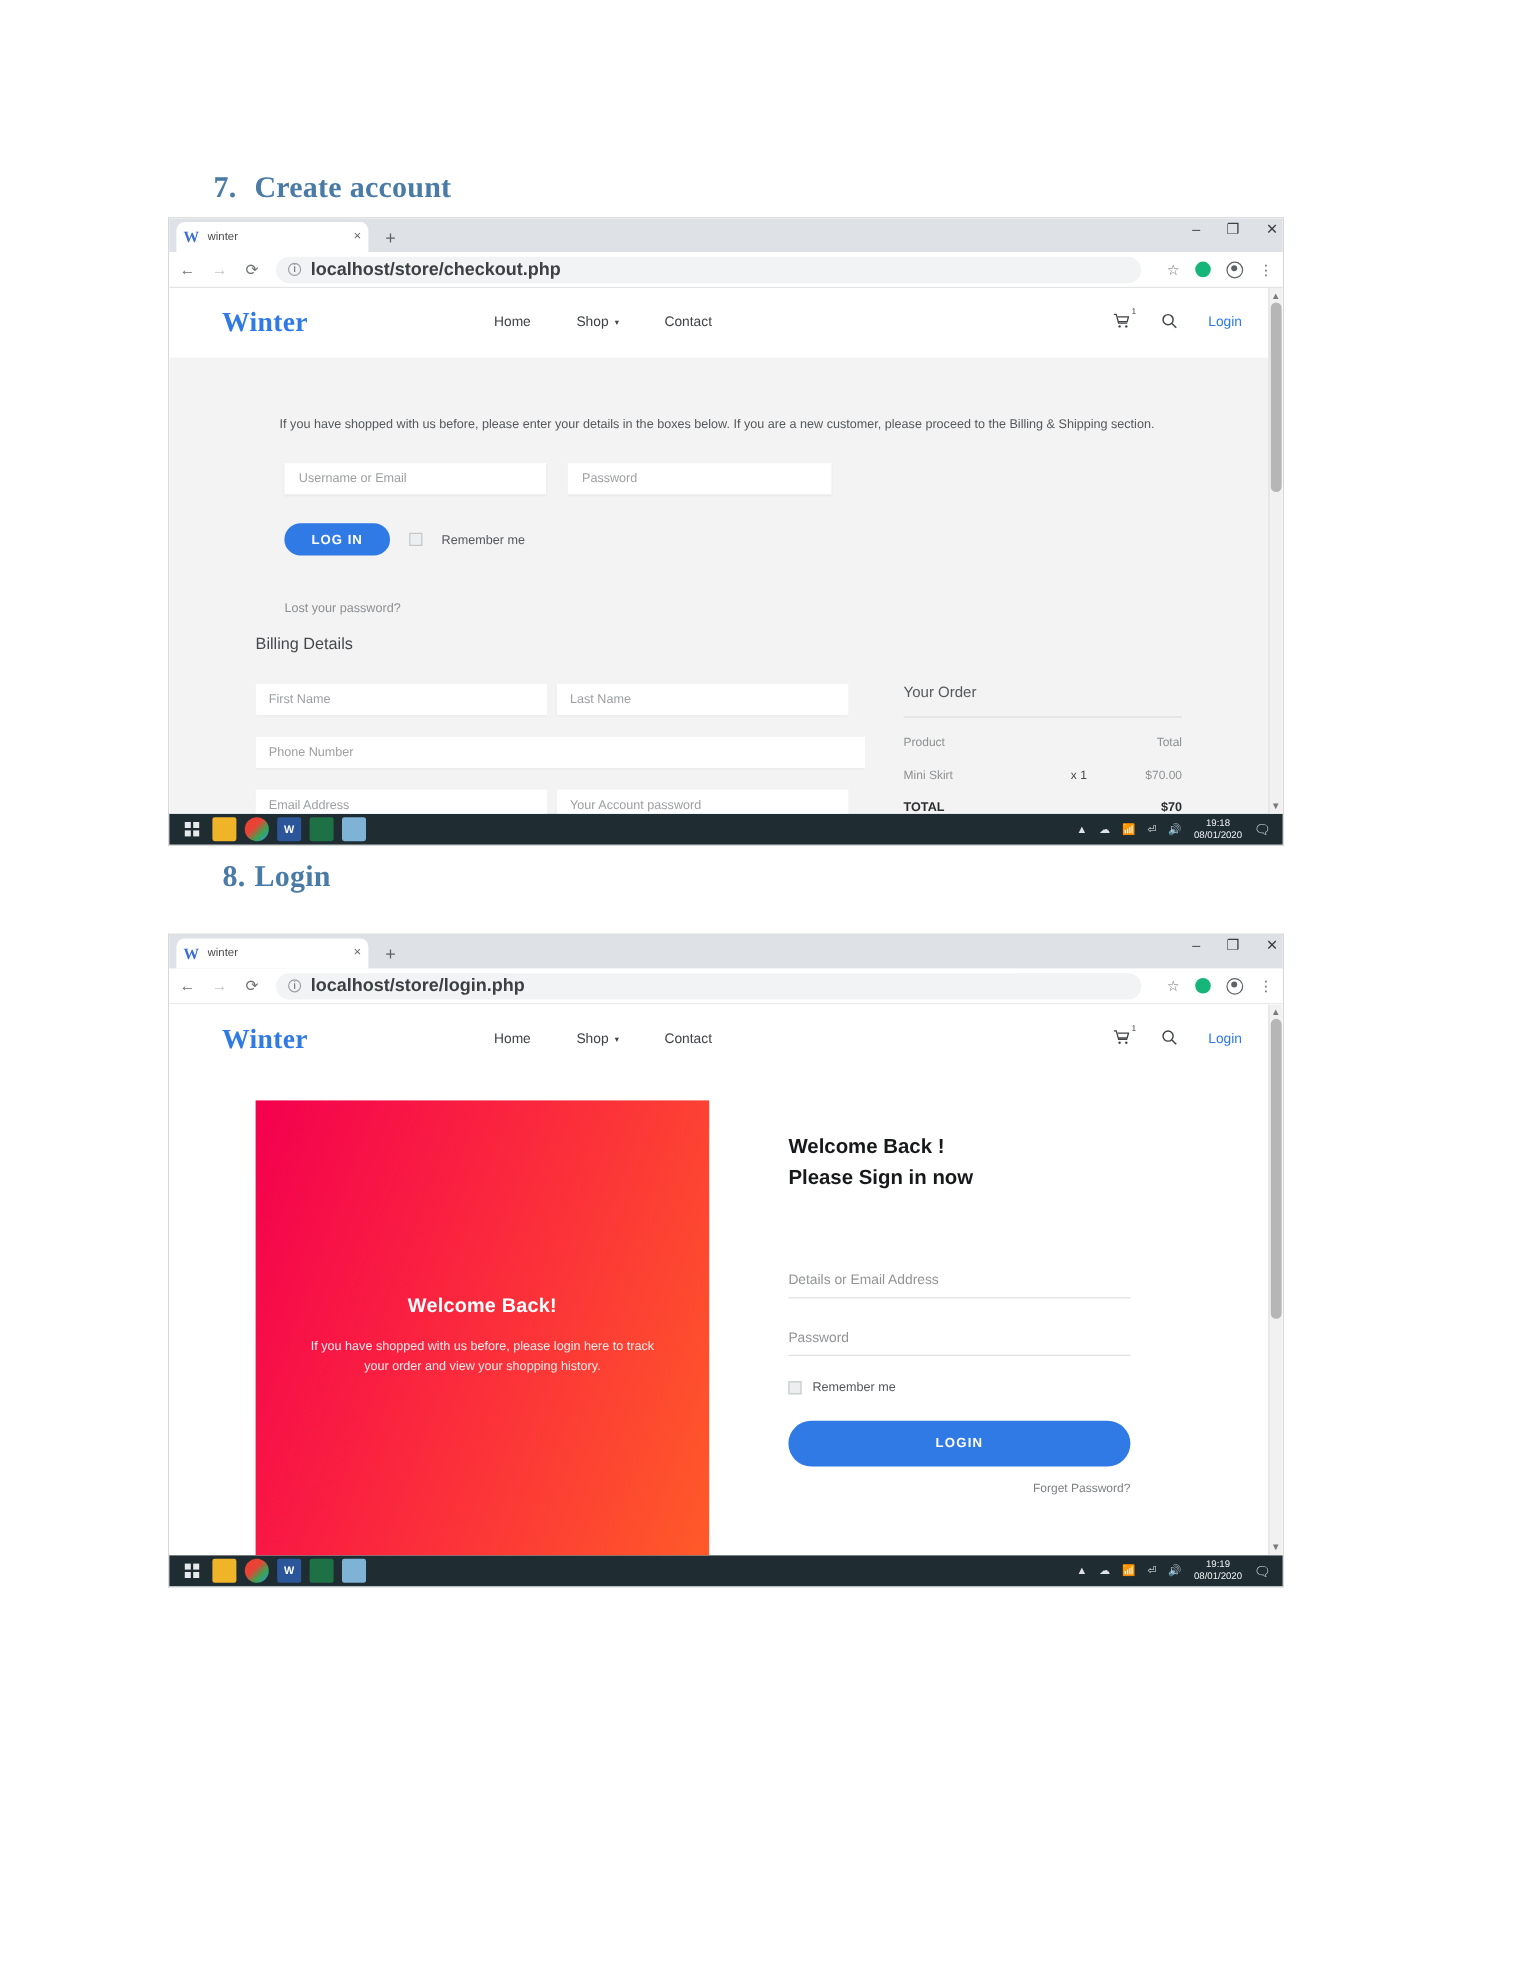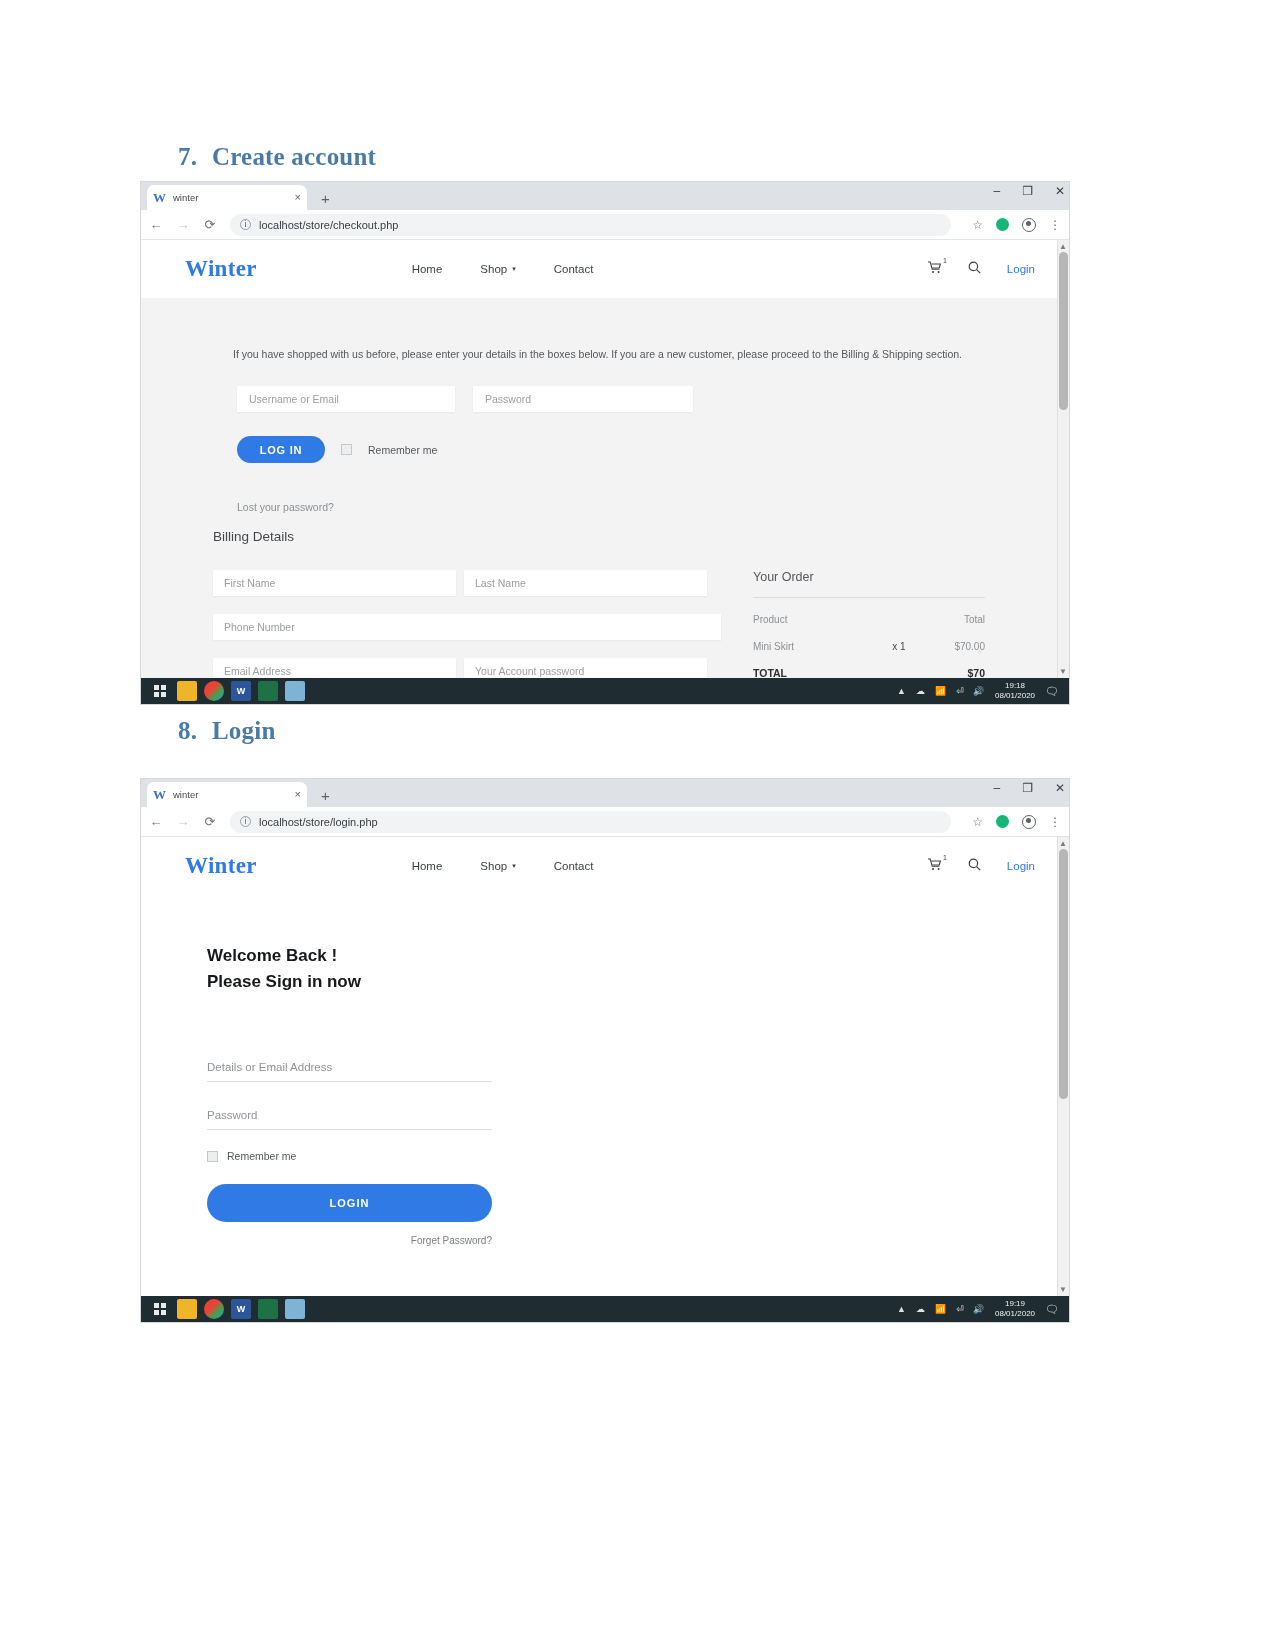--- a/index.html
+++ b/index.html
@@ -86,21 +86,21 @@
     align-items: center;
     padding: 0 10px;
     gap: 8px;
   }
   .url-info {
     font-size: 9px; color: #5f6368;
     border: 1px solid #9aa0a6; border-radius: 50%;
     width: 11px; height: 11px; display: flex;
     align-items: center; justify-content: center; line-height: 1;
   }
-  .url-text { font-size: 11px; color: #3c4043; }
+  .url-text { font-size: 15px; color: #3c4043; font-weight: bold; }
   .url-right { display: flex; align-items: center; gap: 13px; padding-left: 8px; }
   .star-ico { font-size: 12px; color: #70757a; }
   .ext-dot { width: 13px; height: 13px; border-radius: 50%; background: #15b678; display:block; }
   .prof-ico {
     width: 14px; height: 14px; border-radius: 50%;
     border: 1.4px solid #5f6368; position: relative;
   }
   .prof-ico::after {
     content: ""; position: absolute; left: 3px; top: 2.2px;
     width: 5px; height: 5px; border-radius: 50%; background: #5f6368;
@@ -397,21 +397,21 @@
         <span class="tb-ico">🔊</span>
         <span class="tb-clock">
           <span style="display:block">19:18</span>
           <span style="display:block">08/01/2020</span>
         </span>
         <span class="tb-notif">🗨</span>
       </span>
     </div>
   </div>
 
-  <div class="doc-heading" style="left:178px; top:717px;">
+  <div class="doc-heading" style="left:178px; top:717px;text-align:center;">
     <span class="num">8.</span><span>Login</span>
   </div>
 
   <div class="browser" style="top:778px; height:545px;">
     <div class="tabstrip">
       <div class="tab">
         <span class="tab-fav">W</span>
         <span class="tab-title">winter</span>
         <span class="tab-close">×</span>
       </div>
@@ -467,20 +467,24 @@
             <svg width="13" height="13" viewBox="0 0 13 13">
                 <circle cx="5.4" cy="5.4" r="4.2" fill="none" stroke="#3f4246" stroke-width="1.2"></circle>
                 <line x1="8.6" y1="8.6" x2="12.2" y2="12.2" stroke="#3f4246" stroke-width="1.2"></line>
               </svg>
           </span>
           <span class="login-link">Login</span>
         </div>
       </div>
 
       <div class="loginpage" style="height:401px;">
+        <div class="promo">
+          <div class="promo-h">Welcome Back!</div>
+          <div class="promo-p">If you have shopped with us before, please login here to track your order and view your shopping history.</div>
+        </div>
         <div class="signin">
           <div class="signin-h">
             <span style="display:block">Welcome Back !</span>
             <span style="display:block">Please Sign in now</span>
           </div>
           <div class="uline first">Details or Email Address</div>
           <div class="uline">Password</div>
           <div class="rem">
             <span class="chk"></span>
             <span class="chk-lbl">Remember me</span>

